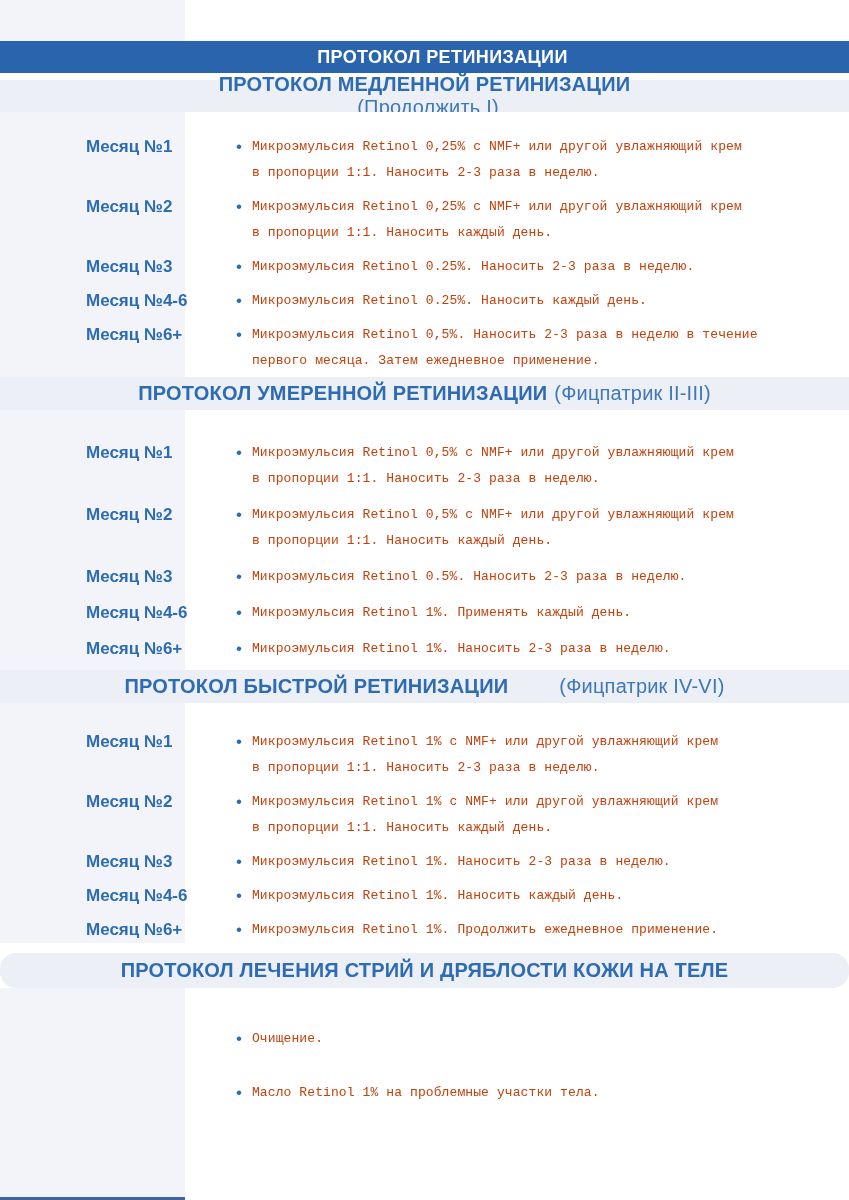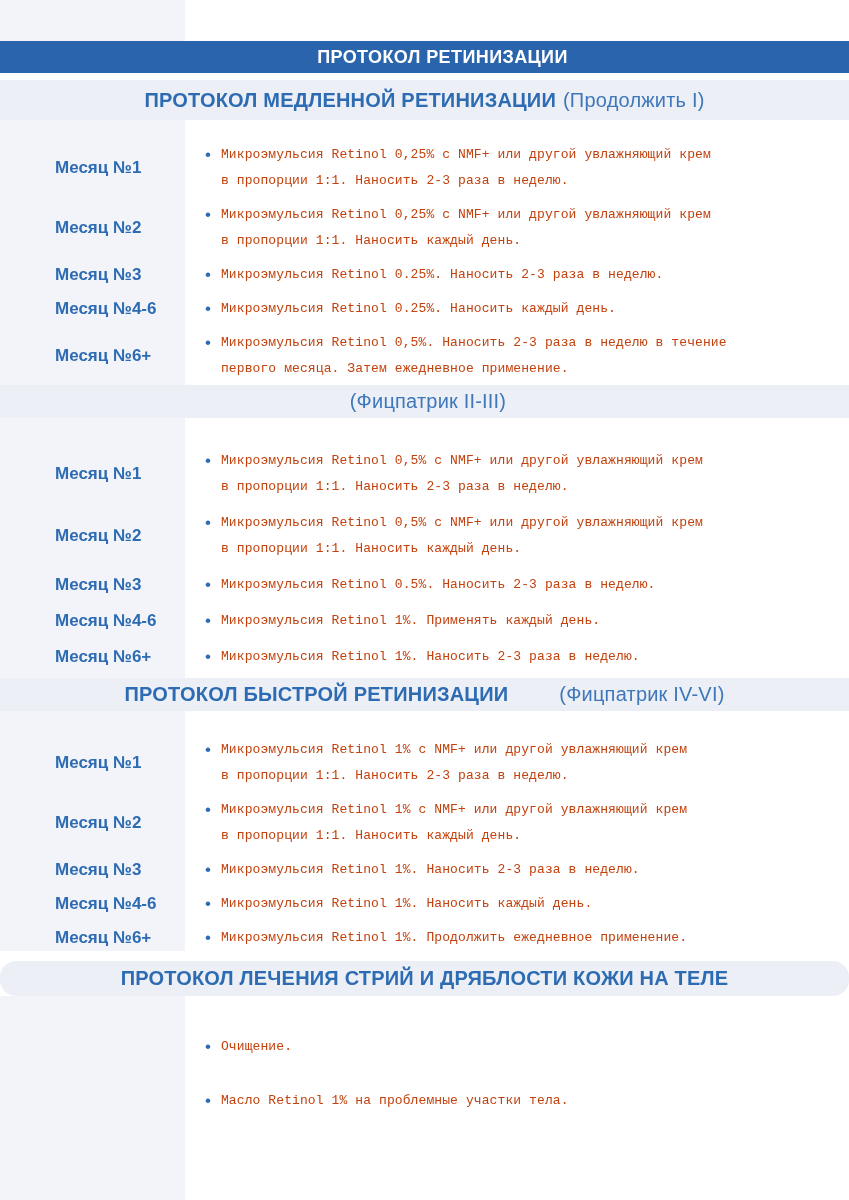--- a/index.html
+++ b/index.html
@@ -19,34 +19,34 @@
   .gap7{height:7px;background:#ffffff;}
   .gap10{height:10px;background:#ffffff;}
 
   .band{
     background:#eceff5;color:#2d6bb2;
     display:flex;align-items:center;justify-content:center;
     font-size:20px;letter-spacing:.2px;
   }
   .band .bold{font-weight:bold;}
   .band .note{font-weight:400;margin-left:7px;color:#3e78ba;}
-  .band.b1{height:40px;}
+  .band.b1{height:32px;flex-direction:column;}
   .band.b2{height:33px;}
   .band.b3{height:33px;gap:44px;}
   .band.b4{height:35px;border-radius:16px;}
 
   .section{position:relative;background:#ffffff;}
   .section .colbg{position:absolute;left:0;top:0;bottom:0;width:185px;background:#f2f4f9;}
   .section .rows{position:relative;}
   .section.s1{height:265px;} .section.s1 .rows{padding-top:22px;}
   .section.s2{height:260px;} .section.s2 .rows{padding-top:30px;}
   .section.s3{height:240px;} .section.s3 .rows{padding-top:26px;}
   .section.s4{height:209px;} .section.s4 .rows{padding-top:38px;}
 
-  .row{display:flex;align-items:center;margin-bottom:8px;}
+  .row{display:flex;align-items:flex-start;margin-bottom:8px;margin-left:31px;}
   .section.s2 .row{margin-bottom:10px;}
   .section.s4 .row{margin-bottom:28px;}
   .row .label{
     width:185px;flex-shrink:0;box-sizing:border-box;padding-left:55px;
     color:#2d6bb2;font-weight:bold;font-size:17px;line-height:26px;
   }
   .row .item{display:flex;margin-left:20px;}
   .row .dot{
     color:#2d6bb2;font-size:17px;line-height:26px;margin-right:10px;flex-shrink:0;
   }
@@ -113,20 +113,21 @@
       <div class="item">
           <span class="dot">•</span>
           <div class="text">Микроэмульсия Retinol 0,5%. Наносить 2-3 раза в неделю в течение
 первого месяца. Затем ежедневное применение.</div>
         </div>
     </div>
   </div>
 </div>
 
 <div class="band b2">
+  <span class="bold">ПРОТОКОЛ УМЕРЕННОЙ РЕТИНИЗАЦИИ</span>
   <span class="note">(Фицпатрик II-III)</span>
 </div>
 
 <div class="section s2">
   <div class="colbg"></div>
   <div class="rows">
     <div class="row">
       <div class="label">Месяц №1</div>
       <div class="item">
           <span class="dot">•</span>

